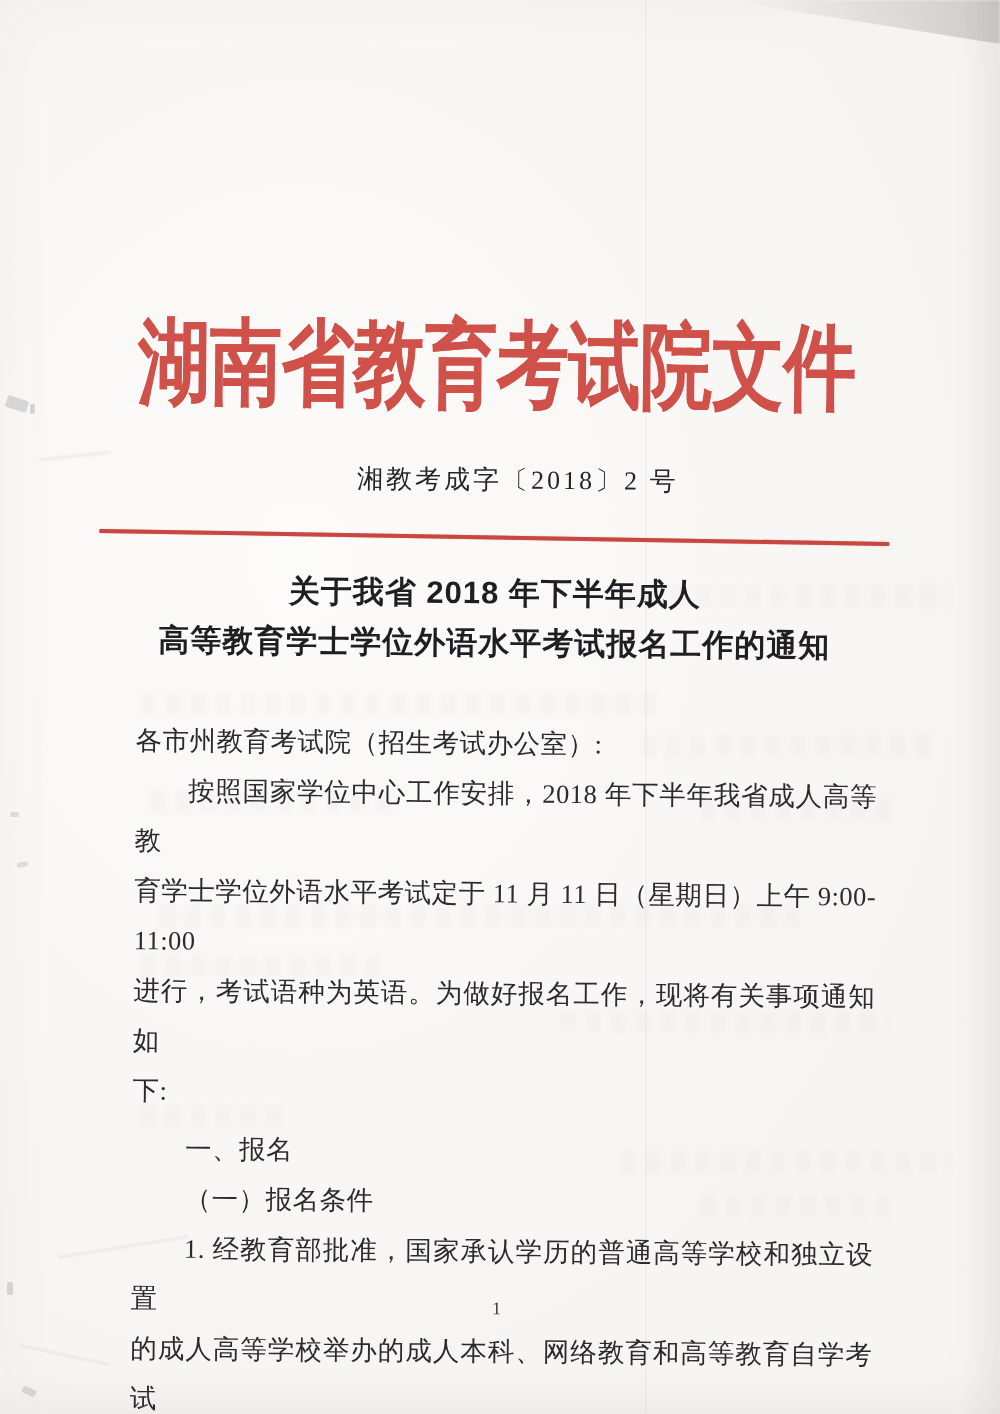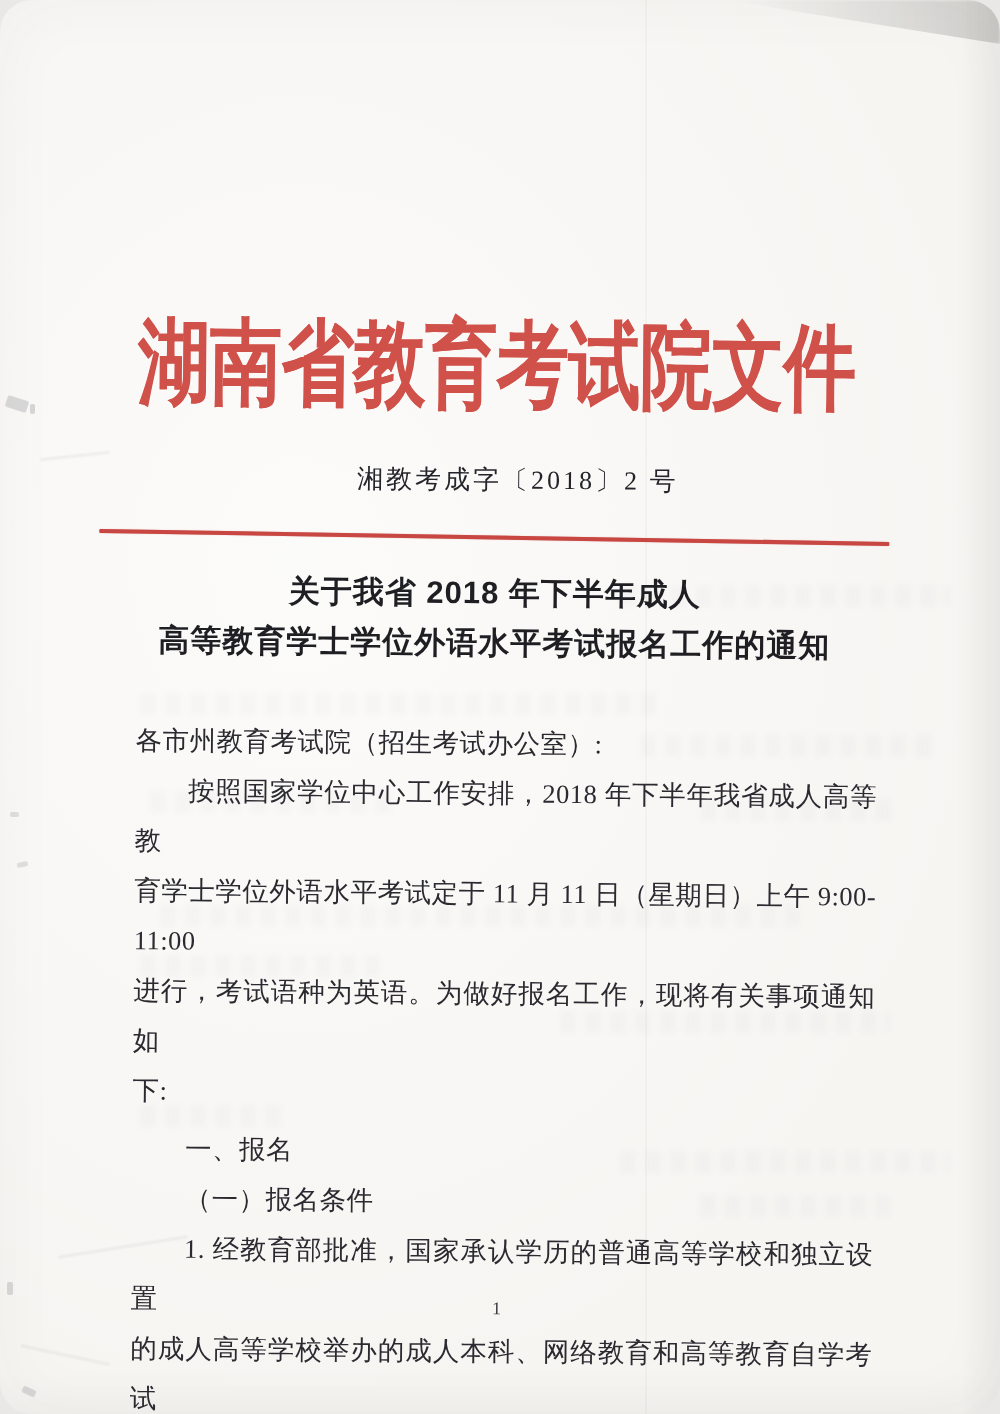--- a/index.html
+++ b/index.html
@@ -9,21 +9,20 @@
     font-family:"Liberation Serif","DejaVu Serif",serif;
   }
   .page{
     position:relative;width:1000px;height:1414px;overflow:hidden;
     background:
       linear-gradient(90deg, rgba(0,0,0,0) 96%, rgba(0,0,0,0.045) 100%),
       linear-gradient(0deg, rgba(0,0,0,0.02) 0%, rgba(0,0,0,0) 3%),
       radial-gradient(ellipse at 30% 40%, rgba(255,255,255,0.5), rgba(0,0,0,0.008) 70%),
       #f8f7f4;
     box-shadow:inset 0 0 70px rgba(60,55,50,0.035);
-    border-radius:32px;
   }
   
   .corner-shadow{
     position:absolute;top:0;right:0;width:275px;height:44px;
     background:linear-gradient(to right, rgba(0,0,0,0) 5%, rgba(95,92,88,0.26) 100%);
     clip-path:polygon(0 0,100% 0,100% 100%);
     filter:blur(1.5px);
   }
   .streak{
     position:absolute;top:0;left:645px;width:2px;height:1414px;

